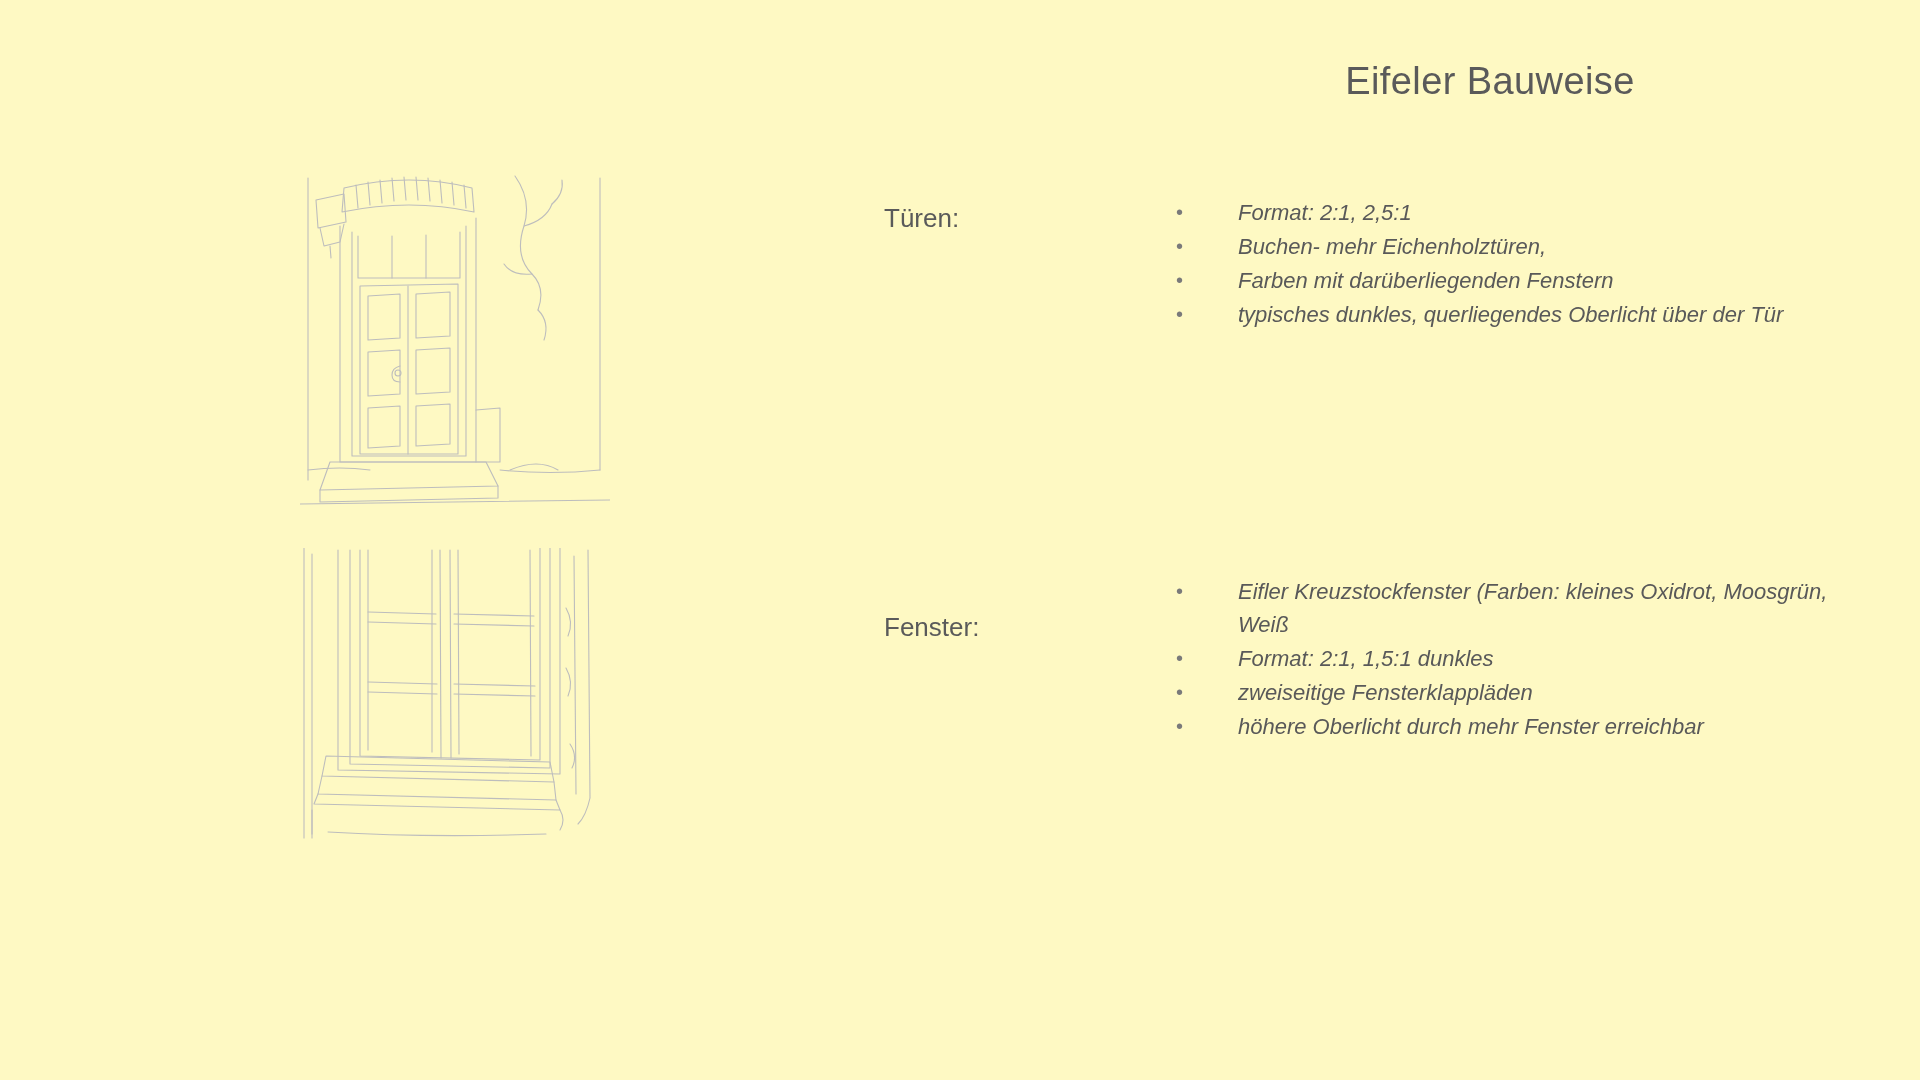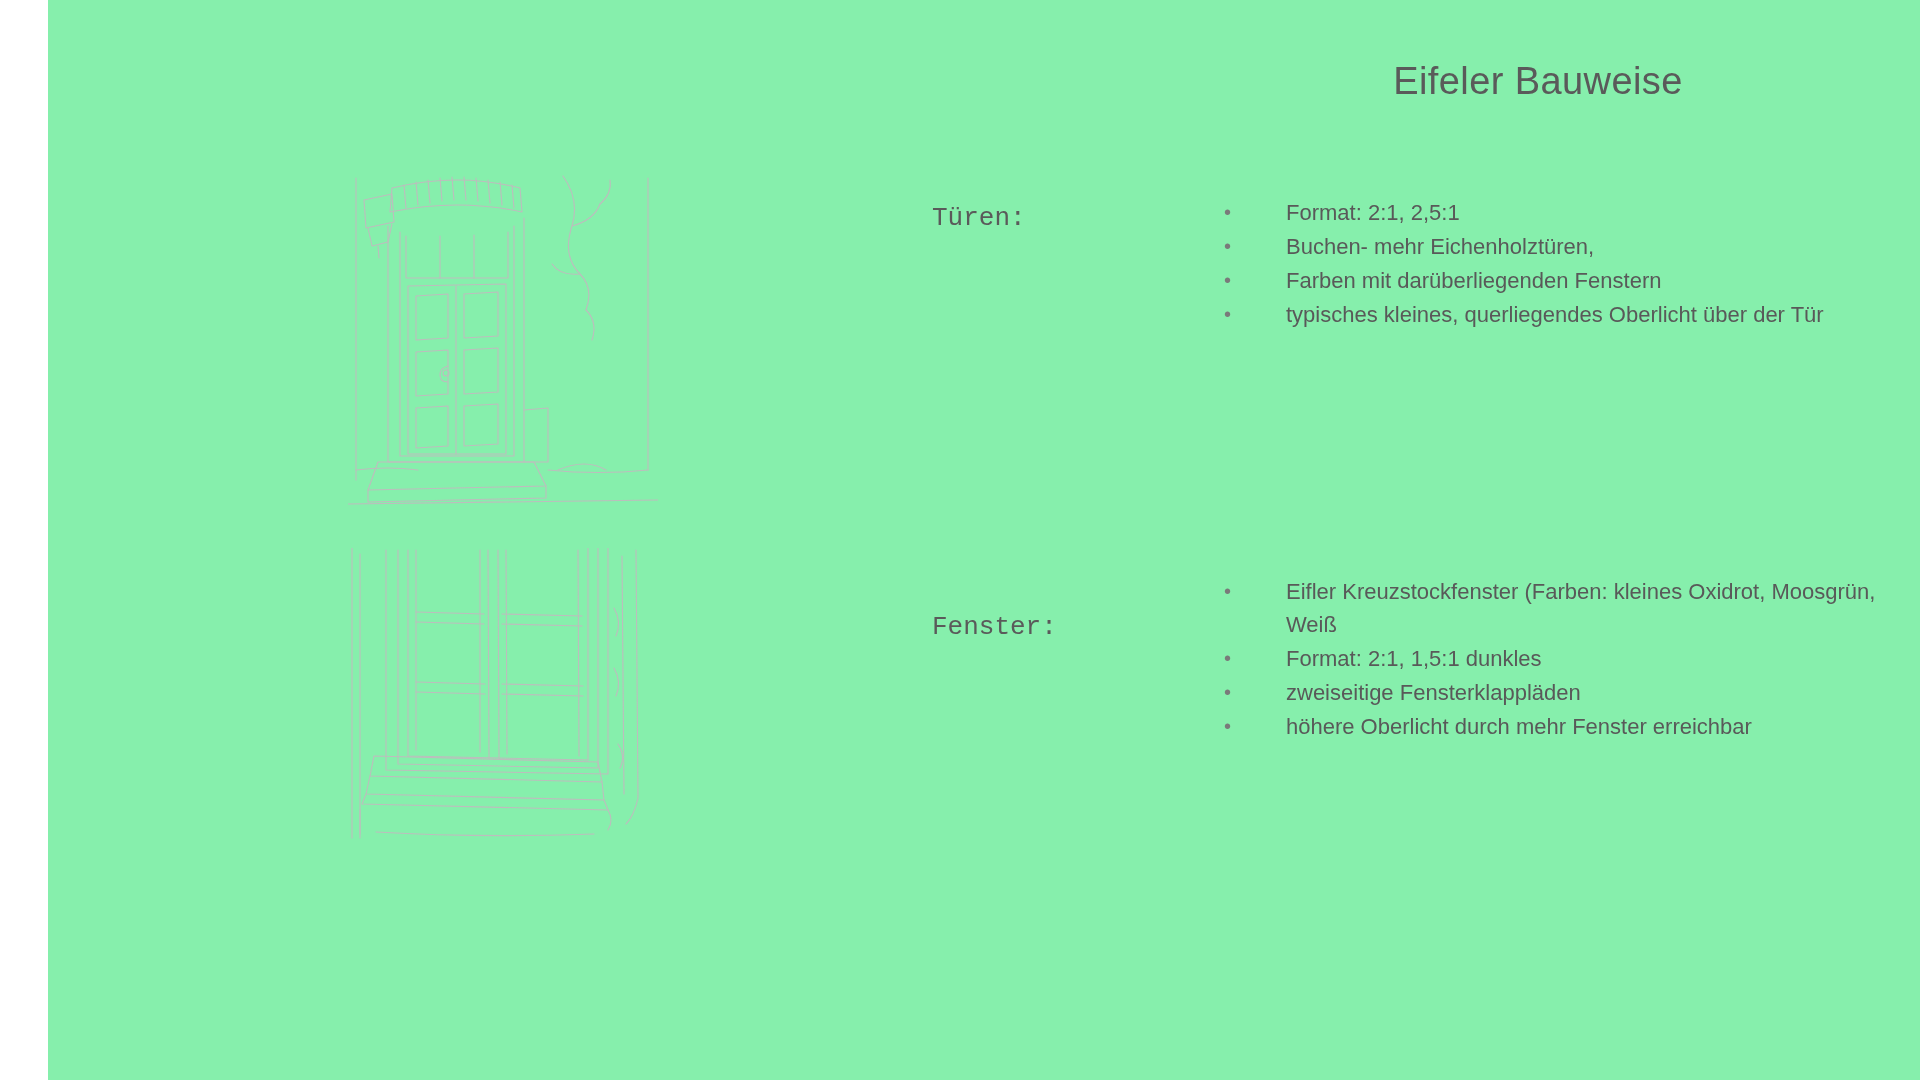--- a/index.html
+++ b/index.html
@@ -12,22 +12,21 @@
     height: 1080px;
     position: relative;
     overflow: hidden;
     font-family: "Liberation Sans", sans-serif;
     color: #595959;
   }
 
   .slide {
     position: absolute;
     inset: 0;
-    background: #86efac;
-    margin-left: 48px;
+    background: #fef9c3;
   }
 
   
   .slide-title {
     position: absolute;
     left: 1140px;
     top: 60px;
     width: 700px;
     text-align: center;
     font-size: 38px;
@@ -36,21 +35,20 @@
     color: #5a5a5a;
     white-space: nowrap;
   }
 
   
   .section-label {
     position: absolute;
     font-size: 26px;
     font-weight: 400;
     color: #5a5a5a;
-    font-family: Liberation Mono, monospace;
   }
   #label-tueren { left: 884px; top: 203px; }
   #label-fenster { left: 884px; top: 612px; }
 
   
   .bullet-list {
     position: absolute;
     width: 700px;
     font-size: 22px;
     line-height: 33px;
@@ -69,20 +67,21 @@
     flex: 0 0 68px;
     font-size: 20px;
     line-height: 33px;
     color: #7a7a7a;
     padding-left: 6px;
     box-sizing: border-box;
   }
   .bullet-text {
     flex: 1 1 auto;
     white-space: pre-wrap;
+    font-style: italic;
   }
 
   
   .figure {
     position: absolute;
   }
   #figure-door { left: 300px; top: 170px; width: 310px; height: 340px; }
   #figure-window { left: 298px; top: 548px; width: 300px; height: 300px; }
   .figure svg { display: block; }
 </style>
@@ -103,21 +102,21 @@
     <div class="bullet-row">
       <span class="bullet-mark">•</span>
       <span class="bullet-text">Buchen- mehr Eichenholztüren,</span>
     </div>
     <div class="bullet-row">
       <span class="bullet-mark">•</span>
       <span class="bullet-text">Farben mit darüberliegenden Fenstern</span>
     </div>
     <div class="bullet-row">
       <span class="bullet-mark">•</span>
-      <span class="bullet-text">typisches kleines, querliegendes Oberlicht über der Tür</span>
+      <span class="bullet-text">typisches dunkles, querliegendes Oberlicht über der Tür</span>
     </div>
   </div>
 
   <div class="figure" id="figure-door">
     <svg width="310" height="340" viewBox="0 0 310 340" fill="none" stroke="#bdbdbd" stroke-width="1.1" stroke-linecap="round" stroke-linejoin="round">
 
       <path d="M8 8 L8 290 L8 310"></path>
       <path d="M300 8 L300 300"></path>
       <path d="M8 300 Q40 296 70 300"></path>
       <path d="M200 300 Q250 305 300 300"></path>

